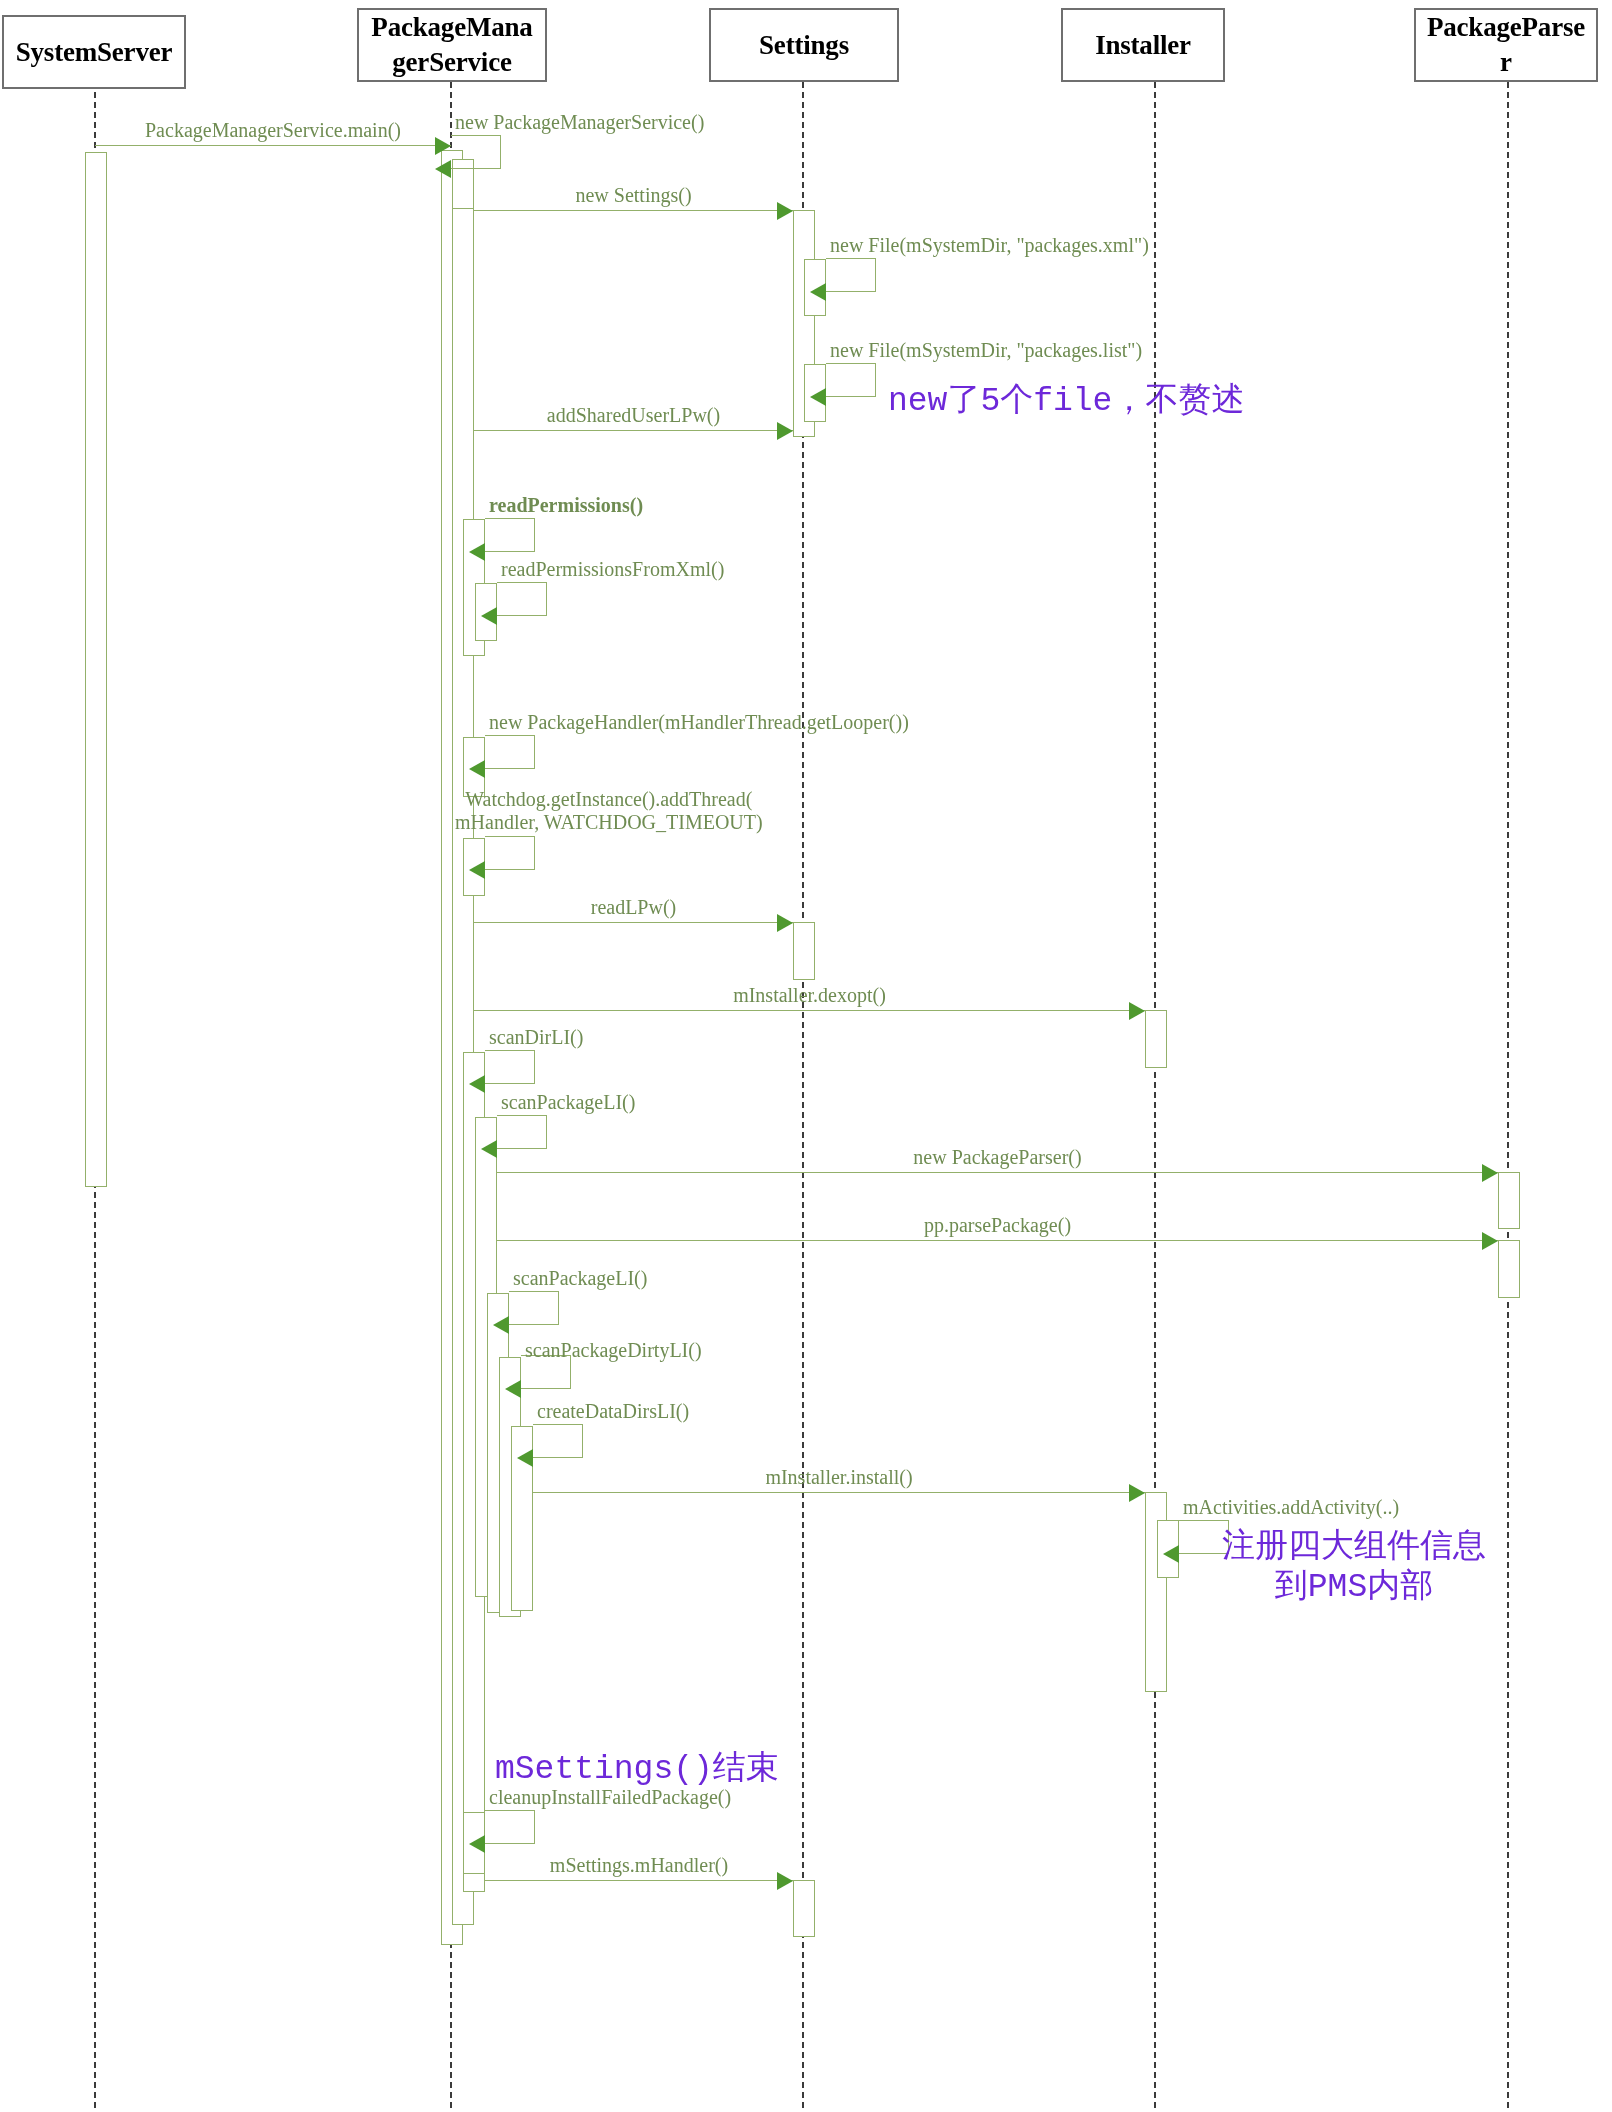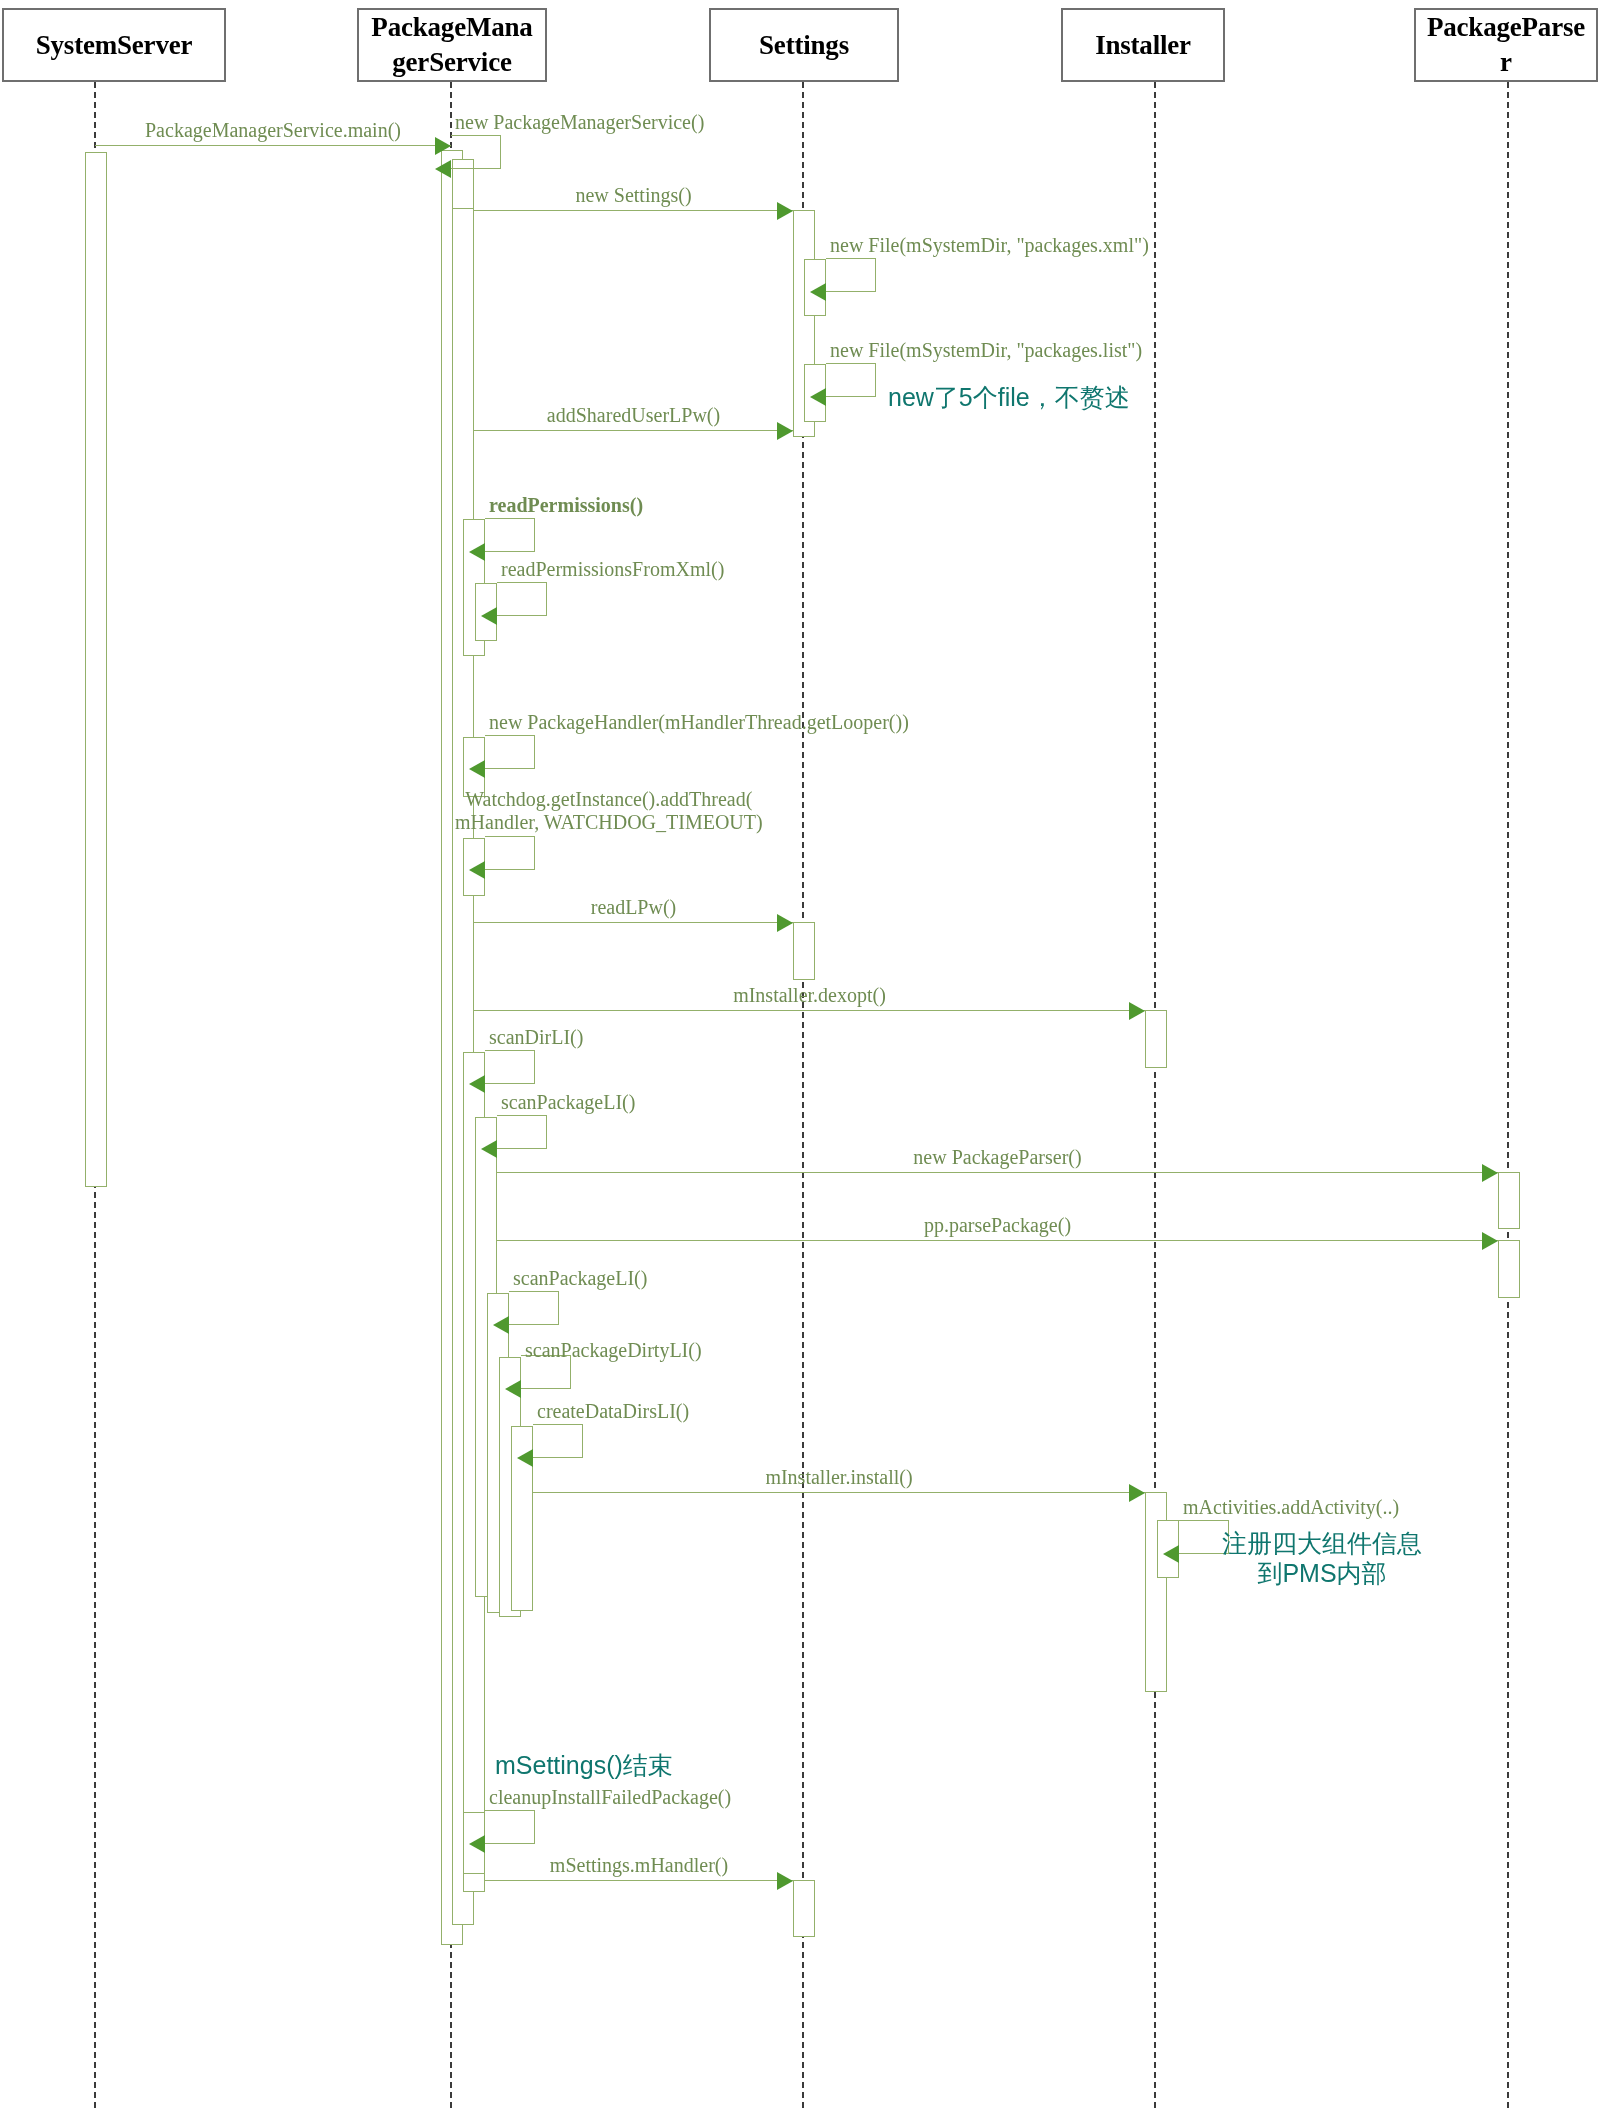--- a/index.html
+++ b/index.html
@@ -88,23 +88,23 @@
   .selfcall {
     position: absolute;
     box-sizing: border-box;
     border-top: 1.5px solid #93b06a;
     border-right: 1.5px solid #93b06a;
     border-bottom: 1.5px solid #93b06a;
   }
   
   .note {
     position: absolute;
-    font-family: Liberation Sans, sans-serif;
-    font-size: 25px;
-    color: #0f766e;
+    font-family: Liberation Mono, monospace;
+    font-size: 33px;
+    color: #6d28d9;
     line-height: 1.2;
     white-space: pre-line;
     text-align: center;
   }
 </style>
 </head>
 <body>
 
 <div id="diagram">
   <div id="layer-lifelines">
@@ -212,21 +212,21 @@
       <div class="msg-arrow right" style="left: 777px; top: 1872px;"></div>
       <div class="msg-label centered" style="left: 639px; top: 1854px;">mSettings.mHandler()</div>
     </div>
   <div id="layer-notes">
       <div class="note" style="left: 888px; top: 382px;">new了5个file，不赘述</div>
       <div class="note" style="left: 1222px; top: 1528px;">注册四大组件信息
 到PMS内部</div>
       <div class="note" style="left: 495px; top: 1750px;">mSettings()结束</div>
     </div>
   <div id="layer-heads">
-      <div class="lifeline-head" style="left: 2px; top: 8px; width: 224px; height: 74px; text-align: center;">
+      <div class="lifeline-head" style="left: 2px; top: 15px; width: 184px; height: 74px; text-align: center;">
         <span>SystemServer</span>
       </div>
       <div class="lifeline-head" style="left: 357px; top: 8px; width: 190px; height: 74px;">
         <span>PackageManagerService</span>
       </div>
       <div class="lifeline-head" style="left: 709px; top: 8px; width: 190px; height: 74px;">
         <span>Settings</span>
       </div>
       <div class="lifeline-head" style="left: 1061px; top: 8px; width: 164px; height: 74px;">
         <span>Installer</span>

